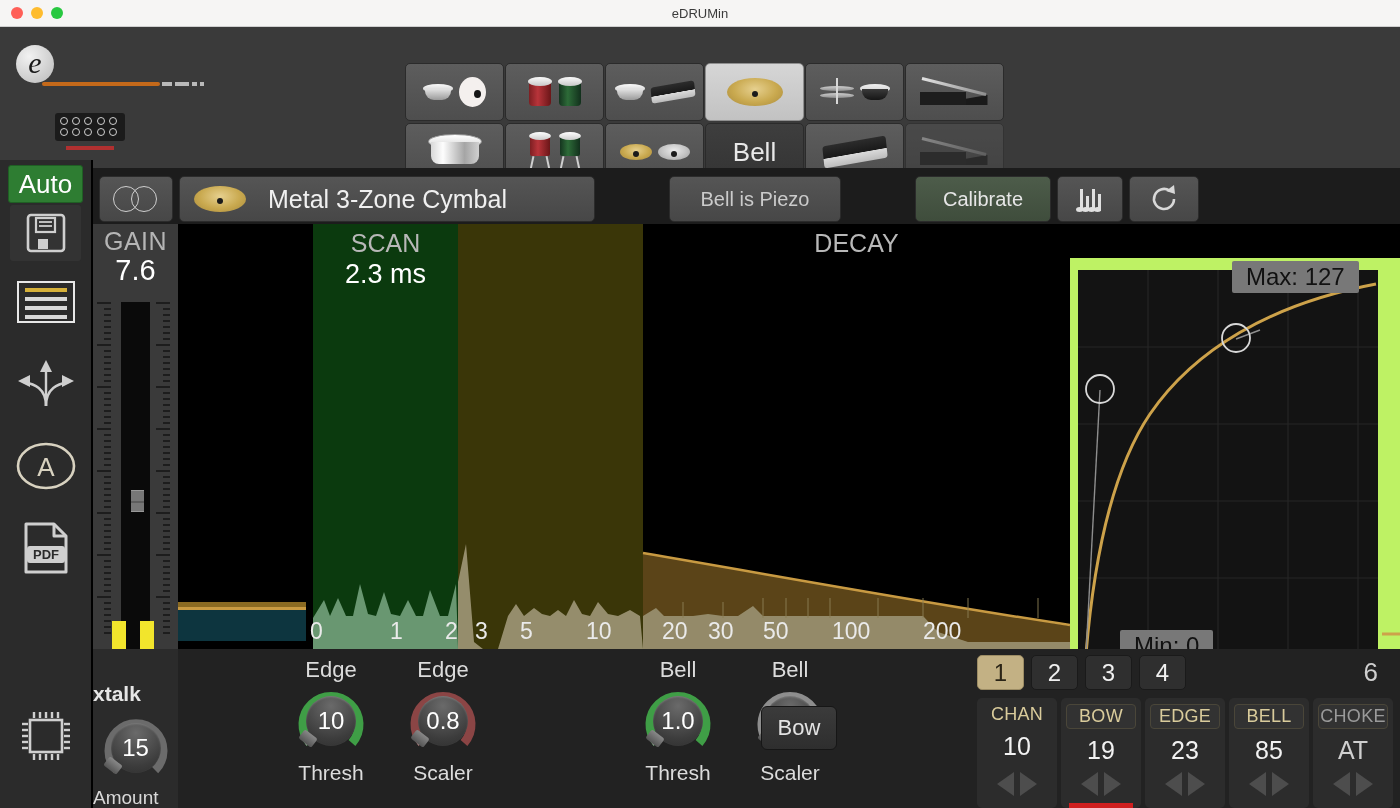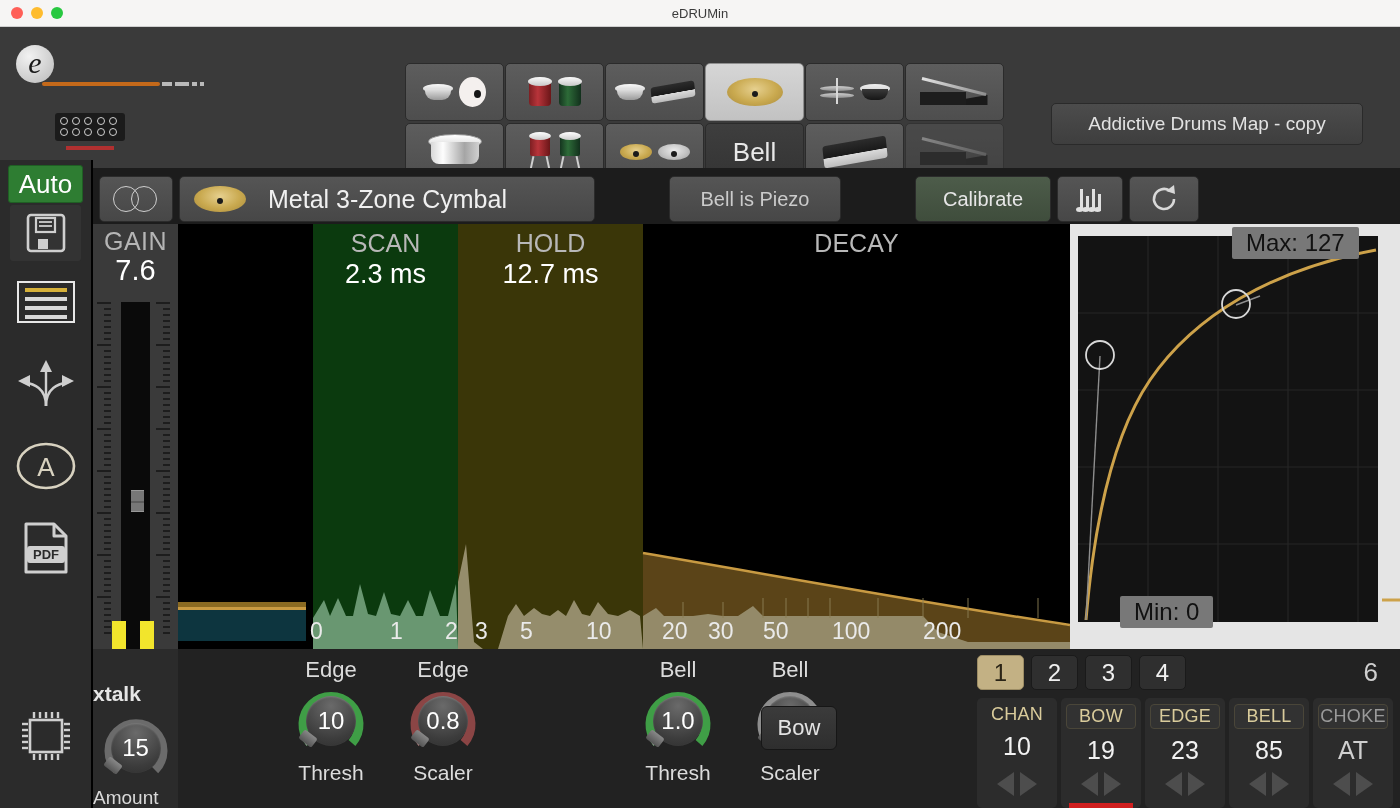--- a/index.html
+++ b/index.html
@@ -214,21 +214,21 @@
   .scope { position:relative; flex:1; height:100%; background:#000; overflow:hidden; }
   .zone { position:absolute; top:0; bottom:0; }
   .zone.scan { background:#0b3a0e; }
   .zone.hold { background:#3a3608; }
   .z-title { text-align:center; color:#b8b8b8; font-size:25px; padding-top:5px; }
   .z-val { text-align:center; color:#fff; font-size:27px; margin-top:1px; }
   .decay-label { position:absolute; left:0; right:0; top:5px; text-align:center; color:#b8b8b8; font-size:25px; }
   .axis { position:absolute; left:0; right:0; bottom:4px; height:30px; pointer-events:none; }
   .axis span { position:absolute; bottom:0; color:#eaeaea; font-size:23px; }
 
-  .curvepanel { width:330px; height:100%; background:#e5e5e5; position:relative; }
+  .curvepanel { width:330px; height:100%; background:#bef264; position:relative;margin-top:34px; }
 
   
   .bottom { position:absolute; left:0; top:481px; width:1307px; height:167px; background:#222; }
   .knobcell { position:absolute; width:112px; text-align:center; }
   .k-top { color:#dcdcdc; font-size:22px; height:28px; }
   .k-bot { color:#dcdcdc; font-size:21px; margin-top:4px; }
   .knob { width:72px; height:72px; margin:0 auto; position:relative; }
   .knob .cap {
     position:absolute; inset:11px; border-radius:50%;
     background: radial-gradient(circle at 50% 20%, #6a6a6a, #3c3c3c 70%, #2e2e2e);
@@ -388,23 +388,20 @@
       </div>
       <div class="pad dim">
         <span class="g-pedal">
             <i class="wedge"></i>
             <i class="plate"></i>
             <i class="arm"></i>
           </span>
       </div>
     </div>
 
-    <div class="preset-btn">
-      <span>Addictive Drums Map - copy</span>
-    </div>
   </div>
 
   <div class="sidebar">
     <div class="auto-btn">
       <span>Auto</span>
     </div>
     <div class="save-btn">
       <svg width="44" height="44" viewBox="0 0 44 44">
         <rect x="4" y="4" width="36" height="36" rx="3" fill="none" stroke="#cfcfcf" stroke-width="2.6"></rect>
         <rect x="12" y="7" width="19" height="14" fill="none" stroke="#cfcfcf" stroke-width="2.2"></rect>
@@ -679,24 +676,20 @@
               <line x1="745" y1="374" x2="745" y2="394"></line>
             <line x1="790" y1="374" x2="790" y2="394"></line>
               <line x1="860" y1="374" x2="860" y2="394"></line>
           </g>
         </svg>
 
         <div class="zone scan" style="left:135px;width:145px;background:transparent">
           <div class="z-title">SCAN</div>
           <div class="z-val">2.3 ms</div>
         </div>
-        <div class="zone hold" style="left:280px;width:185px;background:transparent">
-          <div class="z-title">HOLD</div>
-          <div class="z-val">12.7 ms</div>
-        </div>
         <div class="decay-label" style="left:465px;right:0;width:auto">DECAY</div>
 
         <div class="axis">
           <span style="left:132px">0</span>
           <span style="left:212px">1</span>
           <span style="left:267px">2</span>
           <span style="left:297px">3</span>
           <span style="left:342px">5</span>
           <span style="left:408px">10</span>
           <span style="left:484px">20</span>

